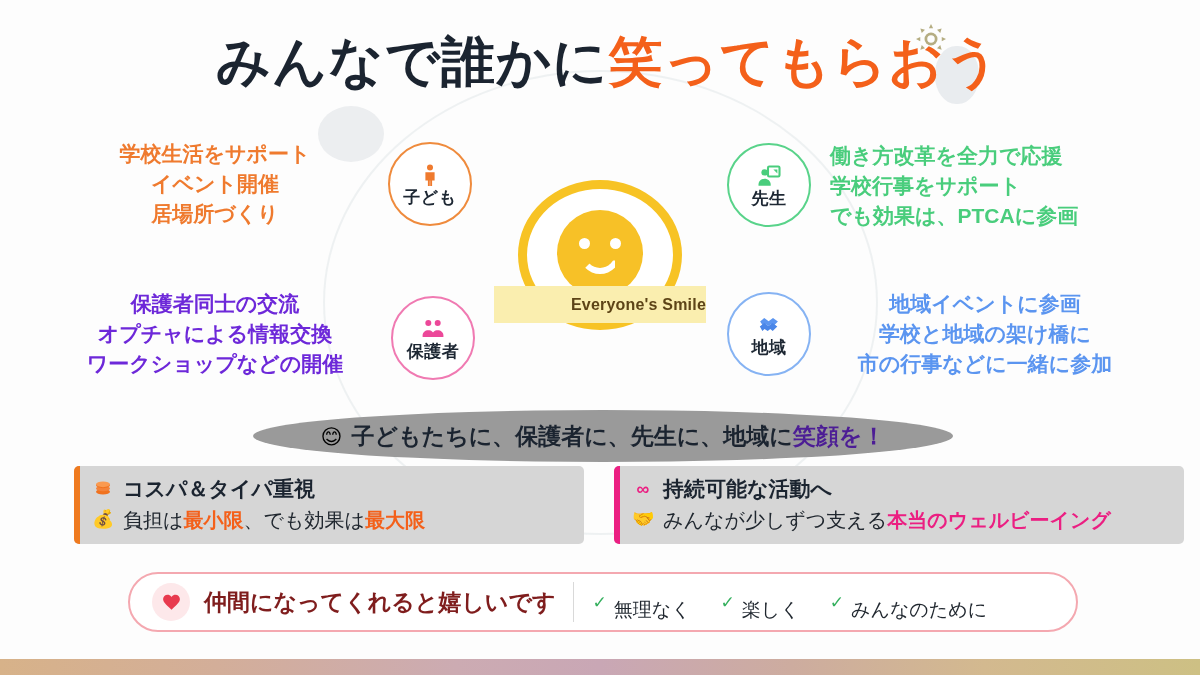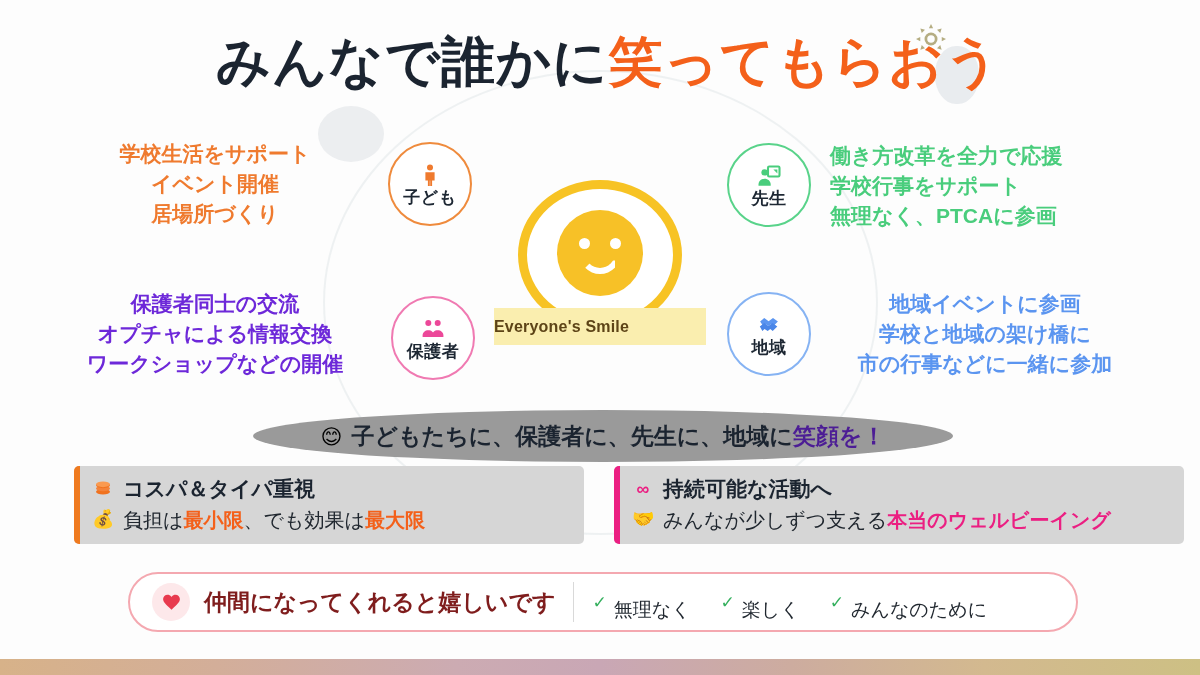--- a/index.html
+++ b/index.html
@@ -144,23 +144,22 @@
     border-right-color: transparent;
     border-radius: 0 0 42px 42px;
   }
   .smile-plate {
     position: absolute;
     left: 494px; top: 286px;
     width: 212px; height: 37px;
     background: #faeeaf;
     display: flex;
     align-items: center;
-    justify-content: flex-start;
+    justify-content: flex-end;
     z-index: 7;
-    margin-top: 22px;
   }
   .smile-plate span {
     font-size: 16px;
     font-weight: 700;
     color: #5d4417;
     letter-spacing: .2px;
   }
 
   
   .banner {
@@ -289,21 +288,21 @@
 
   <div class="quad-text q-bl">
     <span class="ln">保護者同士の交流</span>
     <span class="ln">オプチャによる情報交換</span>
     <span class="ln">ワークショップなどの開催</span>
   </div>
 
   <div class="quad-text q-tr">
     <span class="ln">働き方改革を全力で応援</span>
     <span class="ln">学校行事をサポート</span>
-    <span class="ln">無理なく、PTCAに参画</span>
+    <span class="ln">でも効果は、PTCAに参画</span>
   </div>
 
   <div class="quad-text q-br">
     <span class="ln">地域イベントに参画</span>
     <span class="ln">学校と地域の架け橋に</span>
     <span class="ln">市の行事などに一緒に参加</span>
   </div>
 
   <div class="role role-child">
     <svg class="role-icon" viewBox="0 0 24 24">

